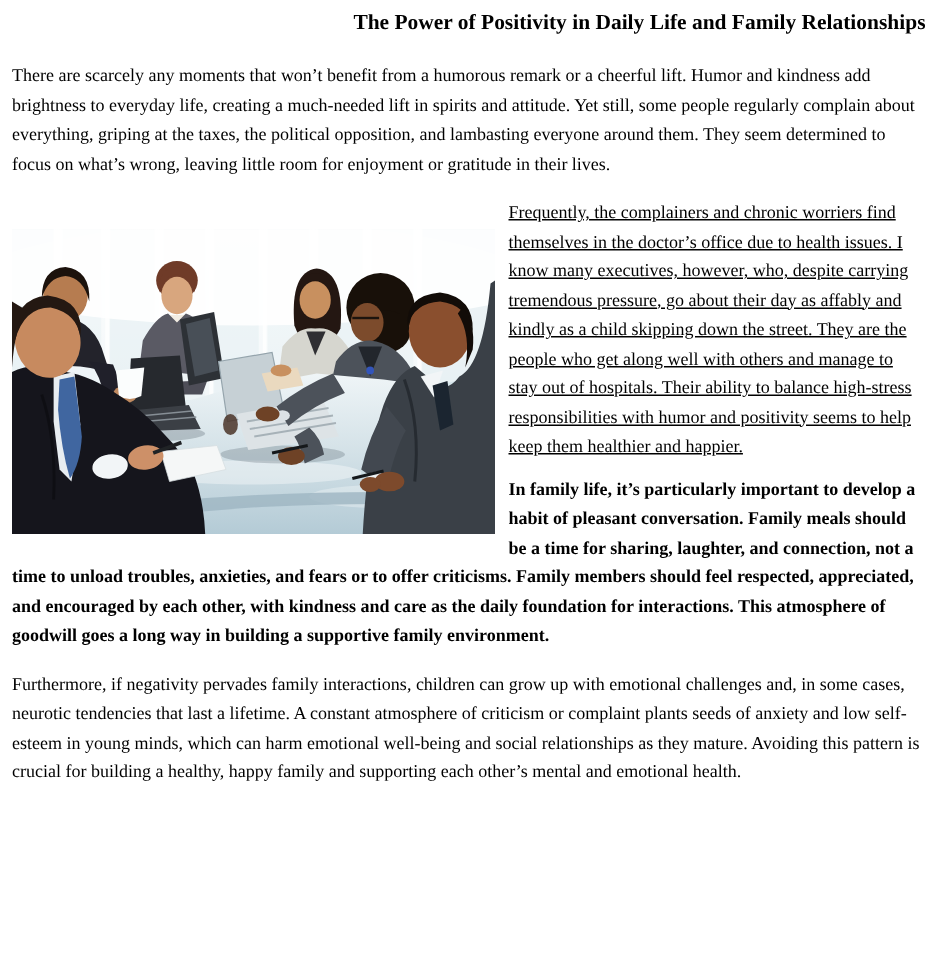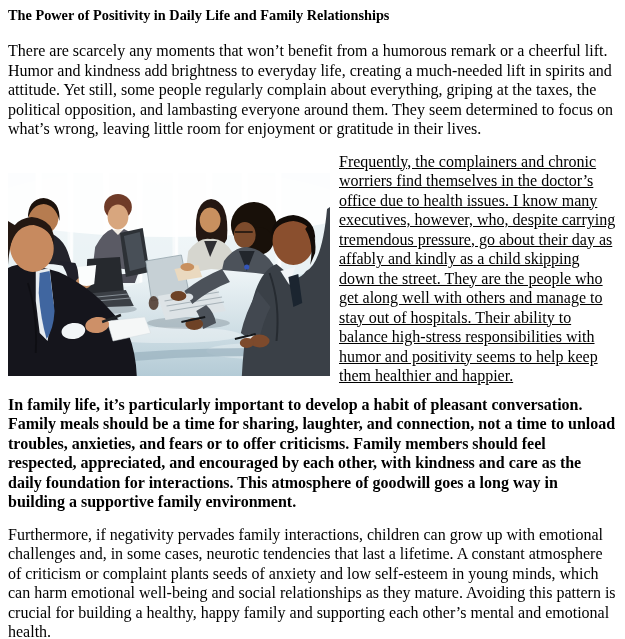--- a/index.html
+++ b/index.html
@@ -9,25 +9,25 @@
     overflow: hidden;
     background: #ffffff;
     color: #000000;
     font-family: "Liberation Serif", "DejaVu Serif", serif;
   }
   .page { padding: 6px 8px 0 8px; }
   .doc-title {
     font-weight: bold;
     font-size: 14.3px;
     line-height: 19px;
-    text-align: left;
+    text-align: right;
     white-space: nowrap;
   }
   .para {
-    font-size: 16px;
+    font-size: 12px;
     line-height: 19.5px;
     margin: 16px 0 0 0;
     text-align: left;
   }
   .para-photo   { margin-top: 13px; text-decoration: underline; }
   .para-family  { margin-top: 9px; font-weight: bold;  }
   .para-negativity { margin-top: 13px; }
   .photo-float {
     float: left;
     width: 322px;

